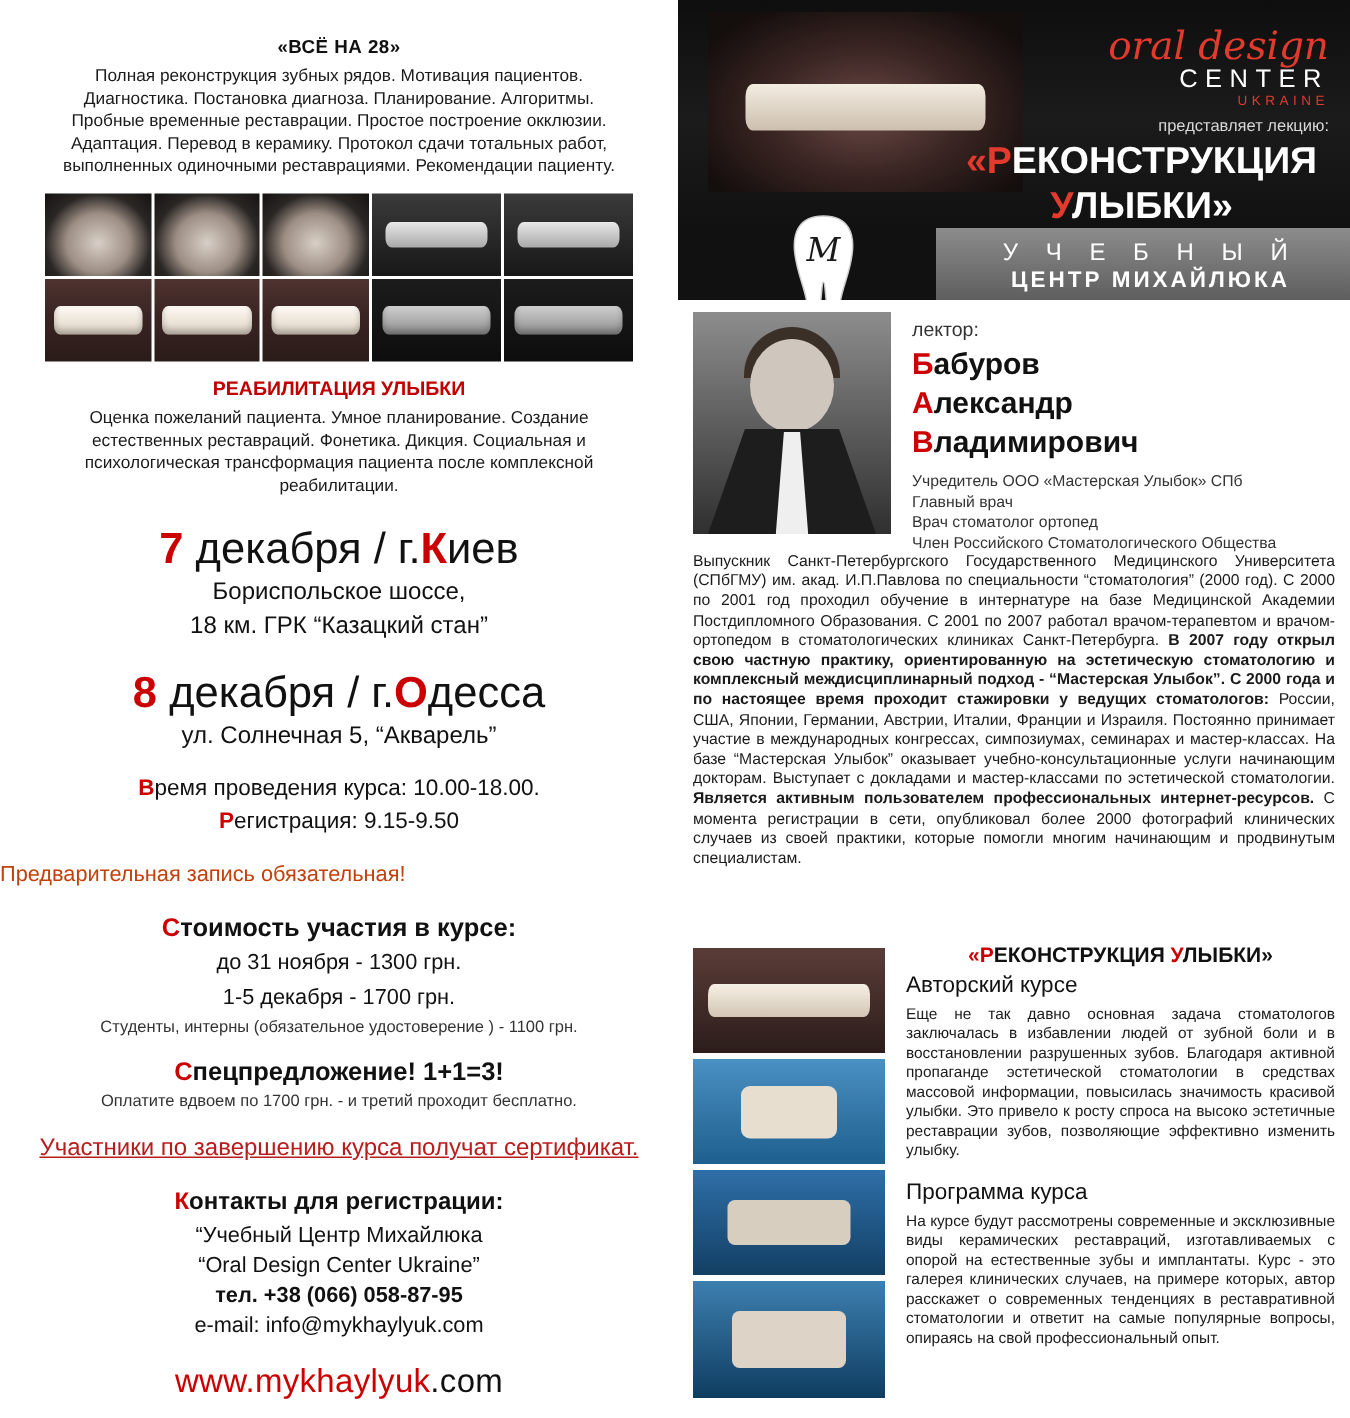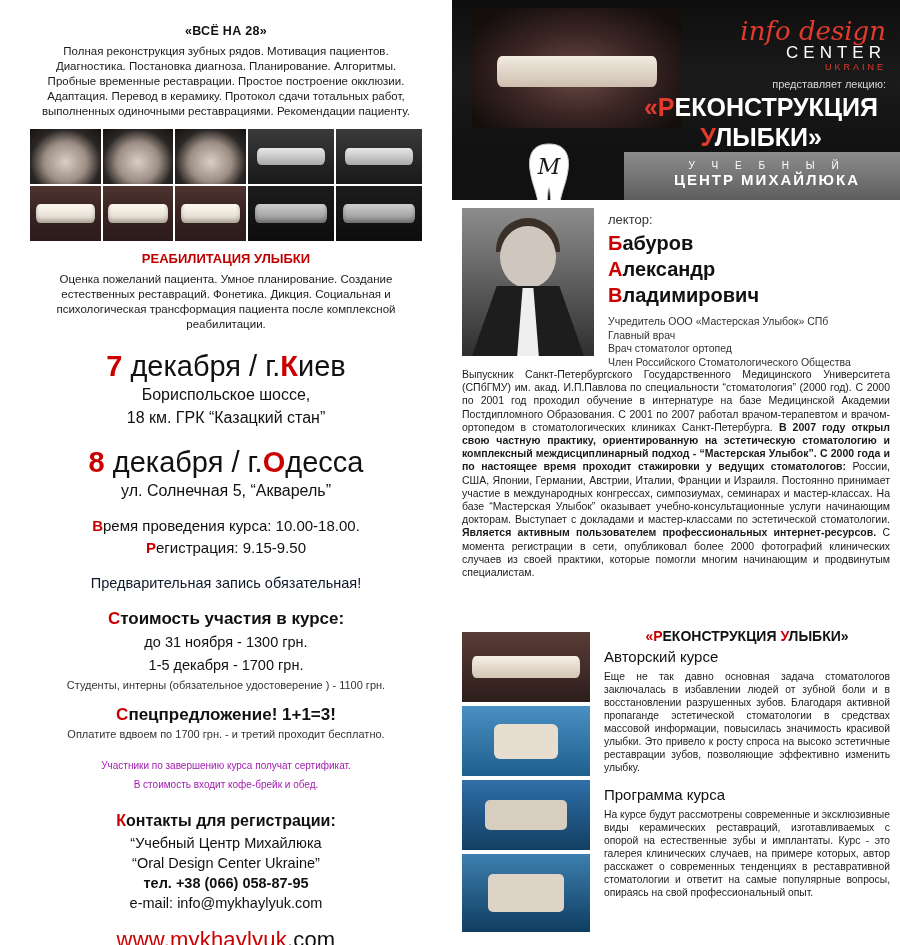--- a/index.html
+++ b/index.html
@@ -56,32 +56,32 @@
 
   .city-line{margin-top:18px;text-align:center;}
   .city-line .big{font-size:29px;line-height:32px;}
   .city-line .red{color:#cc0000;font-weight:bold;}
   .city-line .blk{color:#111;}
   .city-line .thin{font-weight:normal;}
   .addr{text-align:center;font-size:16px;line-height:21px;color:#111;margin-top:2px;}
 
   .times{text-align:center;font-size:15px;margin-top:14px;line-height:22px;color:#111;}
   .times .red{color:#cc0000;font-weight:bold;}
-  .note{text-align:center;font-size:14.5px;margin-top:16px;color:#0f172a;}
+  .note{font-size:14.5px;margin-top:16px;color:#c2410c;}
 
   .price-h{text-align:center;font-size:17px;font-weight:bold;margin-top:18px;color:#111;}
   .price-h .red{color:#cc0000;}
   .price-l{text-align:center;font-size:14.5px;line-height:20px;color:#111;margin-top:3px;}
   .price-small{text-align:center;font-size:11px;color:#333;margin-top:4px;}
 
   .special{text-align:center;font-size:17px;font-weight:bold;margin-top:14px;color:#111;}
   .special .red{color:#cc0000;}
   .special-sub{text-align:center;font-size:11px;color:#333;margin-top:3px;}
 
-  .cert{text-align:center;font-size:10px;line-height:19px;color:#a21caf;margin-top:16px;}
+  .cert{text-align:center;font-size:16px;line-height:19px;color:#b91c1c;margin-top:16px;text-decoration:underline;}
 
   .contacts-h{text-align:center;font-size:16px;font-weight:bold;margin-top:18px;color:#111;}
   .contacts-h .red{color:#cc0000;}
   .contacts{text-align:center;font-size:14.5px;line-height:20px;color:#111;margin-top:3px;}
   .phone{font-weight:bold;}
   .site{text-align:center;margin-top:14px;font-size:22px;letter-spacing:.2px;}
   .site .red{color:#cc0000;}
   .site .blk{color:#111;}
 
   
@@ -105,21 +105,21 @@
   .hero-title .l1{font-size:25px;font-weight:bold;color:#ffffff;line-height:30px;}
   .hero-title .l2{font-size:25px;font-weight:bold;color:#ffffff;line-height:30px;}
   .hero-title .r{color:#e23b2e;}
 
   .bar{position:absolute;left:0;top:152px;width:448px;height:48px;
     background:linear-gradient(180deg,#8c8c8c,#5e5e5e);}
   .bar-dark{position:absolute;left:0;top:152px;width:172px;height:48px;background:#111;}
   .tooth{position:absolute;left:72px;top:140px;width:50px;height:72px;}
   .tooth svg{display:block;}
   .bar-txt{position:absolute;left:190px;top:160px;color:#fff;text-align:center;width:250px;}
-  .bar-txt .t1{font-size:10px;letter-spacing:7px;}
+  .bar-txt .t1{font-size:16px;letter-spacing:7px;}
   .bar-txt .t2{font-size:15px;font-weight:bold;letter-spacing:2px;}
 
   .lector-wrap{position:absolute;left:0;top:200px;width:448px;height:165px;background:#fff;}
   .portrait{position:absolute;left:10px;top:8px;width:132px;height:148px;
     background:linear-gradient(#8d8d8d,#2f2f2f);overflow:hidden;}
   .portrait .head{position:absolute;left:38px;top:18px;width:56px;height:62px;border-radius:50%;
     background:#cfc6bd;}
   .portrait .hair{position:absolute;left:34px;top:10px;width:64px;height:34px;border-radius:32px 32px 0 0;background:#3b3028;}
   .portrait .body{position:absolute;left:10px;top:78px;width:112px;height:70px;background:#1d1d1d;
     clip-path:polygon(22% 0,78% 0,100% 100%,0 100%);}
@@ -223,21 +223,20 @@
     <div class="price-l">1-5 декабря - 1700 грн.</div>
     <div class="price-small">Студенты, интерны (обязательное удостоверение ) - 1100 грн.</div>
 
     <div class="special">
       <span class="red">С</span><span>пецпредложение! 1+1=3!</span>
     </div>
     <div class="special-sub">Оплатите вдвоем по 1700 грн. - и третий проходит бесплатно.</div>
 
     <div class="cert">
       <div>Участники по завершению курса получат сертификат.</div>
-      <div>В стоимость входит кофе-брейк и обед.</div>
     </div>
 
     <div class="contacts-h">
       <span class="red">К</span><span>онтакты для регистрации:</span>
     </div>
     <div class="contacts">
       <div>“Учебный Центр Михайлюка</div>
       <div>“Oral Design Center Ukraine”</div>
       <div class="phone">тел. +38 (066) 058-87-95</div>
       <div>e-mail: info@mykhaylyuk.com</div>
@@ -247,21 +246,21 @@
       <span class="red">www.mykhaylyuk</span><span class="blk">.com</span>
     </div>
   </div>
 
   <div class="right">
 
     <div class="hero">
       <div class="hero-mouth"></div>
 
       <div class="logo">
-        <div class="oral">info design</div>
+        <div class="oral">oral design</div>
         <div class="center">CENTER</div>
         <div class="ukr">UKRAINE</div>
       </div>
 
       <div class="presents">представляет лекцию:</div>
 
       <div class="hero-title">
         <div class="l1"><span class="r">«Р</span><span>ЕКОНСТРУКЦИЯ</span></div>
         <div class="l2"><span class="r">У</span><span>ЛЫБКИ»</span></div>
       </div>

